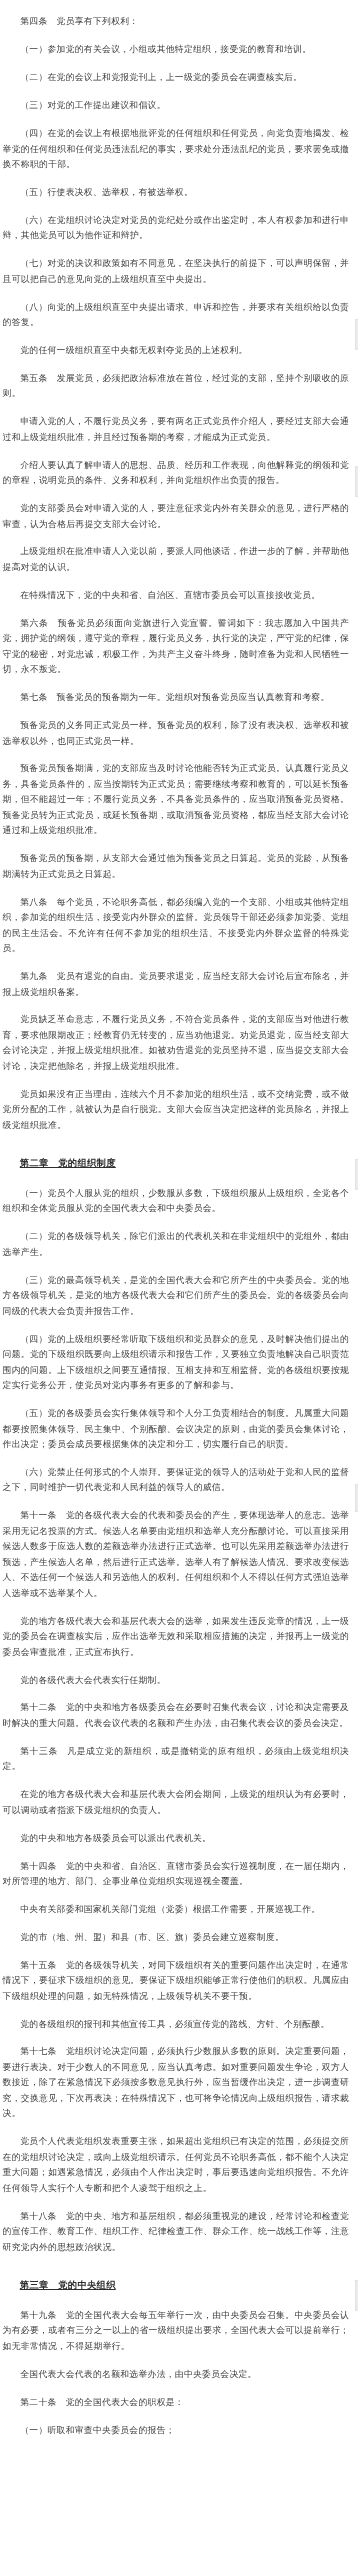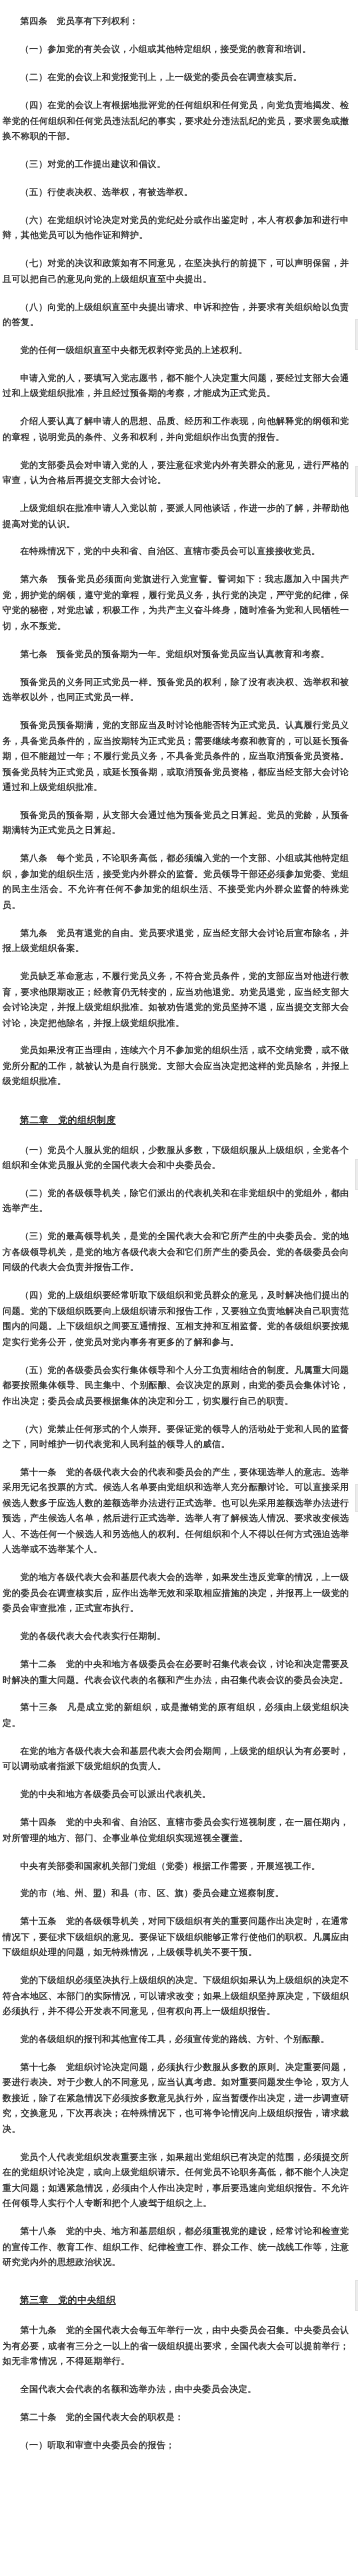--- a/index.html
+++ b/index.html
@@ -14,21 +14,20 @@
     overflow: hidden;
   }
   .para {
     font-size: 8.8px;
     line-height: 15.5px;
     margin: 12.4px 0;
     text-indent: 2em;
     color: #3a3a3a;
     text-align: justify;
     letter-spacing: 0.3px;
-    font-weight: bold;
   }
   .chapter-heading {
     font-size: 9.3px;
     line-height: 15.5px;
     font-weight: bold;
     color: #2d2d2d;
     margin: 21.6px 0 15.5px 0;
     text-indent: 1.85em;
     letter-spacing: 0.3px;
     text-decoration: underline;
@@ -44,28 +43,29 @@
   }
 </style>
 </head>
 <body>
 
 <div class="page">
   <div>
       <p class="para">第四条　党员享有下列权利：</p>
       <p class="para">（一）参加党的有关会议，小组或其他特定组织，接受党的教育和培训。</p>
       <p class="para">（二）在党的会议上和党报党刊上，上一级党的委员会在调查核实后。</p>
+      <p class="para">（三）对党的工作提出建议和倡议。</p>
       <p class="para">（四）在党的会议上有根据地批评党的任何组织和任何党员，向党负责地揭发、检举党的任何组织和任何党员违法乱纪的事实，要求处分违法乱纪的党员，要求罢免或撤换不称职的干部。</p>
-      <p class="para">（三）对党的工作提出建议和倡议。</p>
       <p class="para">（五）行使表决权、选举权，有被选举权。</p>
       <p class="para">（六）在党组织讨论决定对党员的党纪处分或作出鉴定时，本人有权参加和进行申辩，其他党员可以为他作证和辩护。</p>
       <p class="para">（七）对党的决议和政策如有不同意见，在坚决执行的前提下，可以声明保留，并且可以把自己的意见向党的上级组织直至中央提出。</p>
       <p class="para">（八）向党的上级组织直至中央提出请求、申诉和控告，并要求有关组织给以负责的答复。</p>
       <p class="para">党的任何一级组织直至中央都无权剥夺党员的上述权利。</p>
-      <p class="para">申请入党的人，要填写入党志愿书，都不能个人决定重大问题，要经过支部大会通过和上级党组织批准，并且经过预备期的考察，才能成为正式党员。</p>
+      <p class="para">第五条　发展党员，必须把政治标准放在首位，经过党的支部，坚持个别吸收的原则。</p>
+      <p class="para">申请入党的人，不履行党员义务，要有两名正式党员作介绍人，要经过支部大会通过和上级党组织批准，并且经过预备期的考察，才能成为正式党员。</p>
       <p class="para">介绍人要认真了解申请人的思想、品质、经历和工作表现，向他解释党的纲领和党的章程，说明党员的条件、义务和权利，并向党组织作出负责的报告。</p>
       <p class="para">党的支部委员会对申请入党的人，要注意征求党内外有关群众的意见，进行严格的审查，认为合格后再提交支部大会讨论。</p>
       <p class="para">上级党组织在批准申请人入党以前，要派人同他谈话，作进一步的了解，并帮助他提高对党的认识。</p>
       <p class="para">在特殊情况下，党的中央和省、自治区、直辖市委员会可以直接接收党员。</p>
       <p class="para">第六条　预备党员必须面向党旗进行入党宣誓。誓词如下：我志愿加入中国共产党，拥护党的纲领，遵守党的章程，履行党员义务，执行党的决定，严守党的纪律，保守党的秘密，对党忠诚，积极工作，为共产主义奋斗终身，随时准备为党和人民牺牲一切，永不叛党。</p>
       <p class="para">第七条　预备党员的预备期为一年。党组织对预备党员应当认真教育和考察。</p>
       <p class="para">预备党员的义务同正式党员一样。预备党员的权利，除了没有表决权、选举权和被选举权以外，也同正式党员一样。</p>
       <p class="para">预备党员预备期满，党的支部应当及时讨论他能否转为正式党员。认真履行党员义务，具备党员条件的，应当按期转为正式党员；需要继续考察和教育的，可以延长预备期，但不能超过一年；不履行党员义务，不具备党员条件的，应当取消预备党员资格。预备党员转为正式党员，或延长预备期，或取消预备党员资格，都应当经支部大会讨论通过和上级党组织批准。</p>
       <p class="para">预备党员的预备期，从支部大会通过他为预备党员之日算起。党员的党龄，从预备期满转为正式党员之日算起。</p>
       <p class="para">第八条　每个党员，不论职务高低，都必须编入党的一个支部、小组或其他特定组织，参加党的组织生活，接受党内外群众的监督。党员领导干部还必须参加党委、党组的民主生活会。不允许有任何不参加党的组织生活、不接受党内外群众监督的特殊党员。</p>
@@ -83,21 +83,20 @@
       <p class="para">党的地方各级代表大会和基层代表大会的选举，如果发生违反党章的情况，上一级党的委员会在调查核实后，应作出选举无效和采取相应措施的决定，并报再上一级党的委员会审查批准，正式宣布执行。</p>
       <p class="para">党的各级代表大会代表实行任期制。</p>
       <p class="para">第十二条　党的中央和地方各级委员会在必要时召集代表会议，讨论和决定需要及时解决的重大问题。代表会议代表的名额和产生办法，由召集代表会议的委员会决定。</p>
       <p class="para">第十三条　凡是成立党的新组织，或是撤销党的原有组织，必须由上级党组织决定。</p>
       <p class="para">在党的地方各级代表大会和基层代表大会闭会期间，上级党的组织认为有必要时，可以调动或者指派下级党组织的负责人。</p>
       <p class="para">党的中央和地方各级委员会可以派出代表机关。</p>
       <p class="para">第十四条　党的中央和省、自治区、直辖市委员会实行巡视制度，在一届任期内，对所管理的地方、部门、企事业单位党组织实现巡视全覆盖。</p>
       <p class="para">中央有关部委和国家机关部门党组（党委）根据工作需要，开展巡视工作。</p>
       <p class="para">党的市（地、州、盟）和县（市、区、旗）委员会建立巡察制度。</p>
       <p class="para">第十五条　党的各级领导机关，对同下级组织有关的重要问题作出决定时，在通常情况下，要征求下级组织的意见。要保证下级组织能够正常行使他们的职权。凡属应由下级组织处理的问题，如无特殊情况，上级领导机关不要干预。</p>
-      <p class="para">党的下级组织必须坚决执行上级组织的决定。下级组织如果认为上级组织的决定不符合本地区、本部门的实际情况，可以请求改变；如果上级组织坚持原决定，下级组织必须执行，并不得公开发表不同意见，但有权向再上一级组织报告。</p>
       <p class="para">党的各级组织的报刊和其他宣传工具，必须宣传党的路线、方针、个别酝酿。</p>
       <p class="para">第十七条　党组织讨论决定问题，必须执行少数服从多数的原则。决定重要问题，要进行表决。对于少数人的不同意见，应当认真考虑。如对重要问题发生争论，双方人数接近，除了在紧急情况下必须按多数意见执行外，应当暂缓作出决定，进一步调查研究，交换意见，下次再表决；在特殊情况下，也可将争论情况向上级组织报告，请求裁决。</p>
       <p class="para">党员个人代表党组织发表重要主张，如果超出党组织已有决定的范围，必须提交所在的党组织讨论决定，或向上级党组织请示。任何党员不论职务高低，都不能个人决定重大问题；如遇紧急情况，必须由个人作出决定时，事后要迅速向党组织报告。不允许任何领导人实行个人专断和把个人凌驾于组织之上。</p>
       <p class="para">第十八条　党的中央、地方和基层组织，都必须重视党的建设，经常讨论和检查党的宣传工作、教育工作、组织工作、纪律检查工作、群众工作、统一战线工作等，注意研究党内外的思想政治状况。</p>
       <h2 class="chapter-heading">第三章　党的中央组织</h2>
       <p class="para">第十九条　党的全国代表大会每五年举行一次，由中央委员会召集。中央委员会认为有必要，或者有三分之一以上的省一级组织提出要求，全国代表大会可以提前举行；如无非常情况，不得延期举行。</p>
       <p class="para">全国代表大会代表的名额和选举办法，由中央委员会决定。</p>
       <p class="para">第二十条　党的全国代表大会的职权是：</p>
       <p class="para">（一）听取和审查中央委员会的报告；</p>
     </div>

